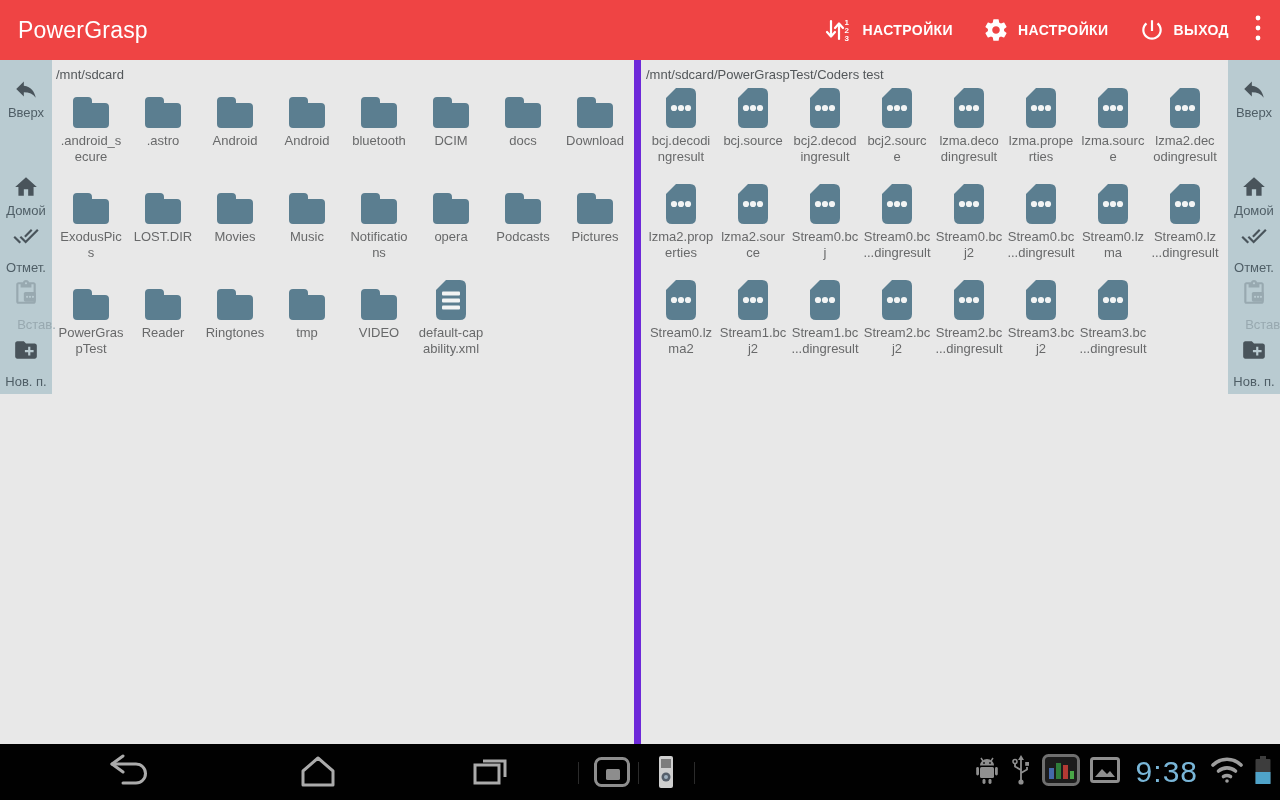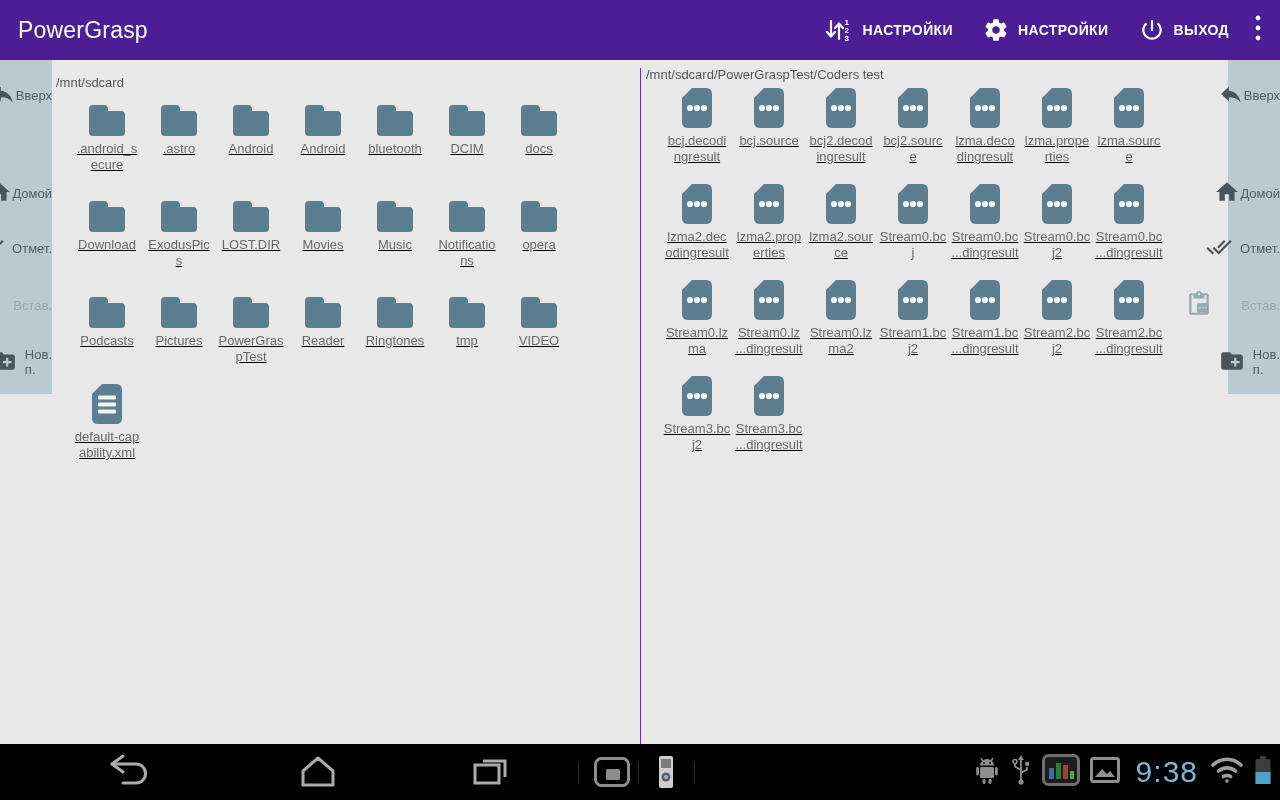--- a/index.html
+++ b/index.html
@@ -1,48 +1,48 @@
 <!DOCTYPE html>
 <html><head>
 <meta charset="utf-8">
 <style>
   * { box-sizing: border-box; margin: 0; padding: 0; }
   html,body { width:1280px; height:800px; overflow:hidden; }
   body { font-family:"Liberation Sans", sans-serif; background:#e8e8e8; position:relative; }
 
   
   .header { position:absolute; top:0; left:0; width:1280px; height:60px;
-            background:#4c1d95; display:flex; align-items:center; color:#fff; z-index:5; }
+            background:#ef4444; display:flex; align-items:center; color:#fff; z-index:5; }
   .app-title { font-size:23px; padding-left:18px; font-weight:400; letter-spacing:.2px; }
   .header-actions { margin-left:auto; display:flex; align-items:center; height:100%; }
   .h-action { display:flex; align-items:center; gap:9px; padding:0 15px; height:100%;
               font-size:14px; font-weight:bold; letter-spacing:.4px; cursor:pointer; }
   .h-action svg { display:block; }
   .overflow-btn { padding:0 18px 0 10px; height:100%; display:flex; align-items:center; cursor:pointer; }
 
   
   .sidebar { position:absolute; top:60px; width:52px; height:334px; background:#b9cbd1;
              display:flex; flex-direction:column; align-items:center; padding-top:8px; z-index:4; }
   .sidebar.left { left:0; } .sidebar.right { right:0; }
   .sb-spacer { height:46px; flex:none; }
-  .sb-item { height:52px; width:52px; display:flex; align-items:center;
+  .sb-item { height:52px; width:52px; display:flex; flex-direction:column; align-items:center;
              justify-content:flex-end; cursor:pointer; flex:none; }
   .sb-item + .sb-item { height:57px;gap:8px; }
   .sb-item .sb-icon { width:26px; height:26px; color:#49545b; }
   .sb-item .sb-icon svg { width:26px; height:26px; display:block; }
   .sb-item .sb-label { font-size:13px; color:#4f5e66; margin-top:3px; line-height:15px; }
   .sb-item.disabled .sb-icon { color:#98a9b0; }
   .sb-item.disabled .sb-label { color:#98a9b0;margin-left:21px; }
 
   
   .pane { position:absolute; top:60px; bottom:56px; background:#e8e8e8; }
-  .pane.left { left:52px; width:589px; border-right:1px solid #6d28d9;margin-top:8px; }
+  .pane.left { left:52px; width:589px; border-right:7px solid #6d28d9; }
   .pane.right { left:642px; width:586px; }
   .pane-path { font-size:13px; color:#53575a; padding:7px 2px 1px 4px; height:22px; white-space:nowrap; overflow:hidden; }
-  .grid { display:flex; flex-wrap:wrap; padding-left:19px;text-decoration:underline; }
+  .grid { display:flex; flex-wrap:wrap; padding-left:3px; }
   .grid-item { width:72px; margin:2px 0 13px; display:flex; flex-direction:column; align-items:center; cursor:pointer; }
   .item-icon { height:46px; display:flex; align-items:flex-end; justify-content:center; color:#5b7e90; }
   .item-icon svg { display:block; }
   .item-label { font-size:13px; line-height:16px; color:#68696a; text-align:center;
                 white-space:pre-line; margin-top:3px; max-width:78px; }
 
   
   .sysbar { position:absolute; left:0; bottom:0; width:1280px; height:56px; background:#010101; z-index:6; }
   .nav-btn { position:absolute; top:8px; height:40px; display:flex; align-items:center; justify-content:center; cursor:pointer; }
   .nav-back { left:88px; width:80px; }

